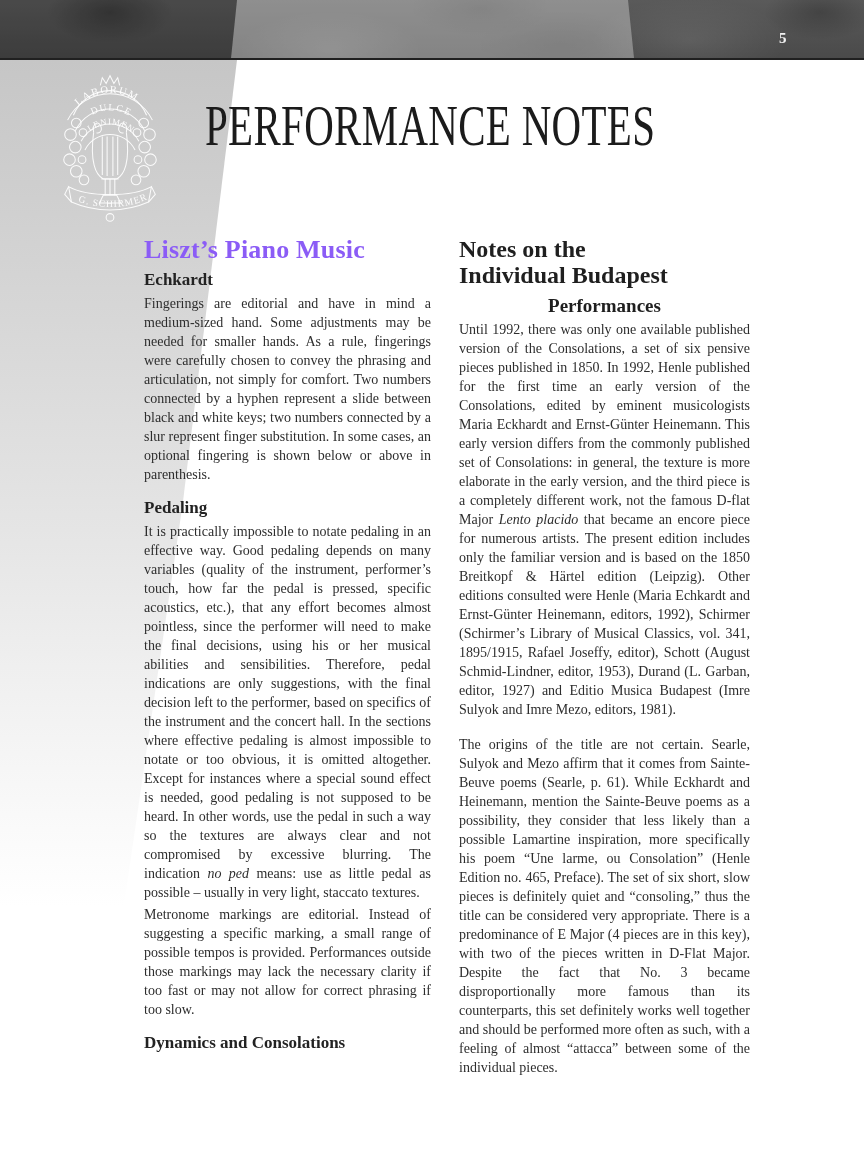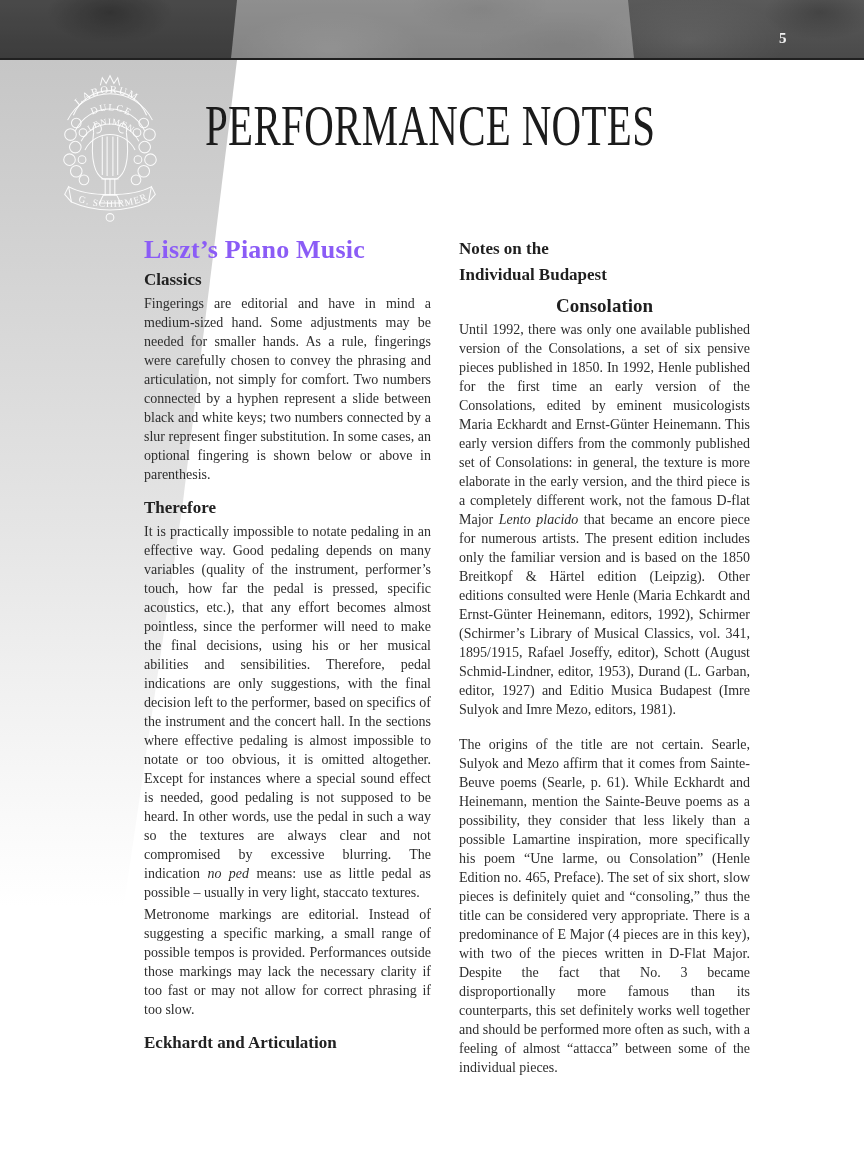--- a/index.html
+++ b/index.html
@@ -71,21 +71,21 @@
   
   .col { position: absolute; top: 236px; color: #2d2d2d; }
   .col-left  { left: 144px; width: 287px; }
   .col-right { left: 459px; width: 291px; }
 
   .lefthead {
     margin: 0; font-size: 26px; line-height: 28px;
     font-weight: bold; color: #8b5cf6; letter-spacing: 0.2px;
   }
   .righthead {
-    margin: 0; font-size: 17px; line-height: 26px;
+    margin: 0; font-size: 24px; line-height: 26px;
     font-weight: bold; color: #1f1f1f;
   }
   .subhead {
     margin: 14px 0 4px; font-size: 17px; font-weight: bold; color: #222222;
   }
   .subhead.first { margin-top: 6px; }
   .consol {
     margin: 7px 0 0; font-size: 19px; font-weight: bold;
     text-align: center; color: #1f1f1f;
   }
@@ -182,36 +182,36 @@
       <textPath href="#ribbonpath" startOffset="8%">G. SCHIRMER</textPath>
     </text>
     <circle cx="55" cy="150" r="4"></circle>
   </svg>
 
   <h1 class="title">PERFORMANCE NOTES</h1>
 
   <div class="col col-left">
     <h2 class="lefthead">Liszt’s Piano Music</h2>
 
-    <h3 class="subhead first">Classics</h3>
+    <h3 class="subhead first">Echkardt</h3>
     <p class="body">Fingerings are editorial and have in mind a medium-sized hand. Some adjustments may be needed for smaller hands. As a rule, fingerings were carefully chosen to convey the phrasing and articulation, not simply for comfort. Two numbers connected by a hyphen represent a slide between black and white keys; two numbers connected by a slur represent finger substitution. In some cases, an optional fingering is shown below or above in parenthesis.</p>
 
-    <h3 class="subhead">Therefore</h3>
+    <h3 class="subhead">Pedaling</h3>
     <p class="body"><span>It is practically impossible to notate pedaling in an effective way. Good pedaling depends on many variables (quality of the instrument, performer’s touch, how far the pedal is pressed, specific acoustics, etc.), that any effort becomes almost pointless, since the performer will need to make the final decisions, using his or her musical abilities and sensibilities. Therefore, pedal indications are only suggestions, with the final decision left to the performer, based on specifics of the instrument and the concert hall. In the sections where effective pedaling is almost impossible to notate or too obvious, it is omitted altogether. Except for instances where a special sound effect is needed, good pedaling is not supposed to be heard. In other words, use the pedal in such a way so the textures are always clear and not compromised by excessive blurring. The indication </span><em>no ped</em><span> means: use as little pedal as possible – usually in very light, staccato textures.</span></p>
 
     <p class="body">Metronome markings are editorial. Instead of suggesting a specific marking, a small range of possible tempos is provided. Performances outside those markings may lack the necessary clarity if too fast or may not allow for correct phrasing if too slow.</p>
 
-    <h3 class="subhead">Eckhardt and Articulation</h3>
+    <h3 class="subhead">Dynamics and Consolations</h3>
   </div>
 
   <div class="col col-right">
     <h2 class="righthead">
       <span>Notes on the</span><br>
       <span>Individual Budapest</span>
     </h2>
 
-    <h3 class="consol">Consolation</h3>
+    <h3 class="consol">Performances</h3>
 
     <p class="body"><span>Until 1992, there was only one available published version of the Consolations, a set of six pensive pieces published in 1850. In 1992, Henle published for the first time an early version of the Consolations, edited by eminent musicologists Maria Eckhardt and Ernst-Günter Heinemann. This early version differs from the commonly published set of Consolations: in general, the texture is more elaborate in the early version, and the third piece is a completely different work, not the famous D-flat Major </span><em>Lento placido</em><span> that became an encore piece for numerous artists. The present edition includes only the familiar version and is based on the 1850 Breitkopf &amp; Härtel edition (Leipzig). Other editions consulted were Henle (Maria Echkardt and Ernst-Günter Heinemann, editors, 1992), Schirmer (Schirmer’s Library of Musical Classics, vol. 341, 1895/1915, Rafael Joseffy, editor), Schott (August Schmid-Lindner, editor, 1953), Durand (L. Garban, editor, 1927) and Editio Musica Budapest (Imre Sulyok and Imre Mezo, editors, 1981).</span></p>
     <p class="body para2">The origins of the title are not certain. Searle, Sulyok and Mezo affirm that it comes from Sainte-Beuve poems (Searle, p. 61). While Eckhardt and Heinemann, mention the Sainte-Beuve poems as a possibility, they consider that less likely than a possible Lamartine inspiration, more specifically his poem “Une larme, ou Consolation” (Henle Edition no. 465, Preface). The set of six short, slow pieces is definitely quiet and “consoling,” thus the title can be considered very appropriate. There is a predominance of E Major (4 pieces are in this key), with two of the pieces written in D-Flat Major. Despite the fact that No. 3 became disproportionally more famous than its counterparts, this set definitely works well together and should be performed more often as such, with a feeling of almost “attacca” between some of the individual pieces.</p>
   </div>
 
 </div>
 
 </body></html>

